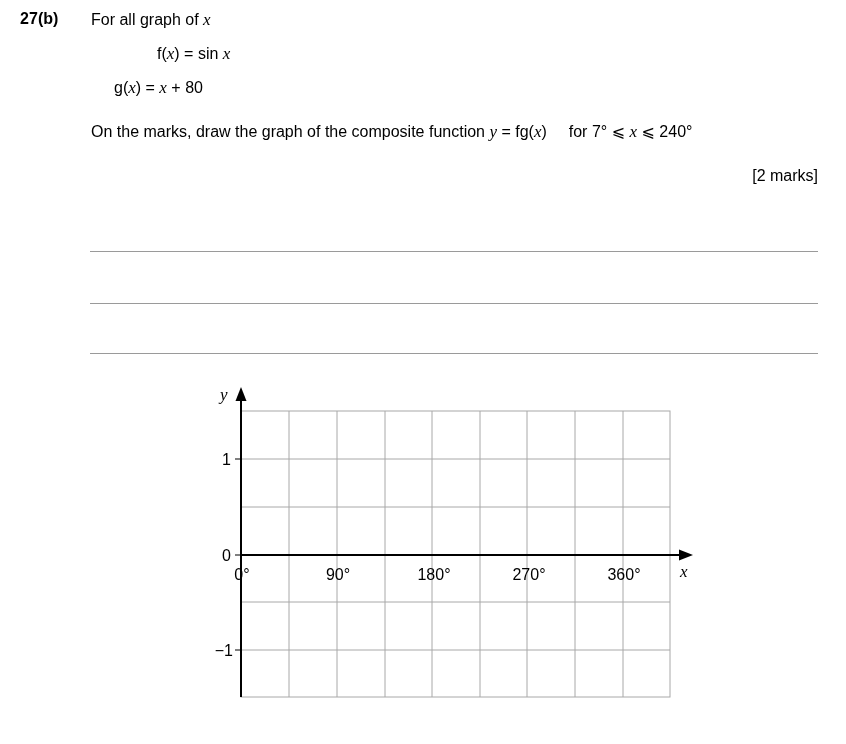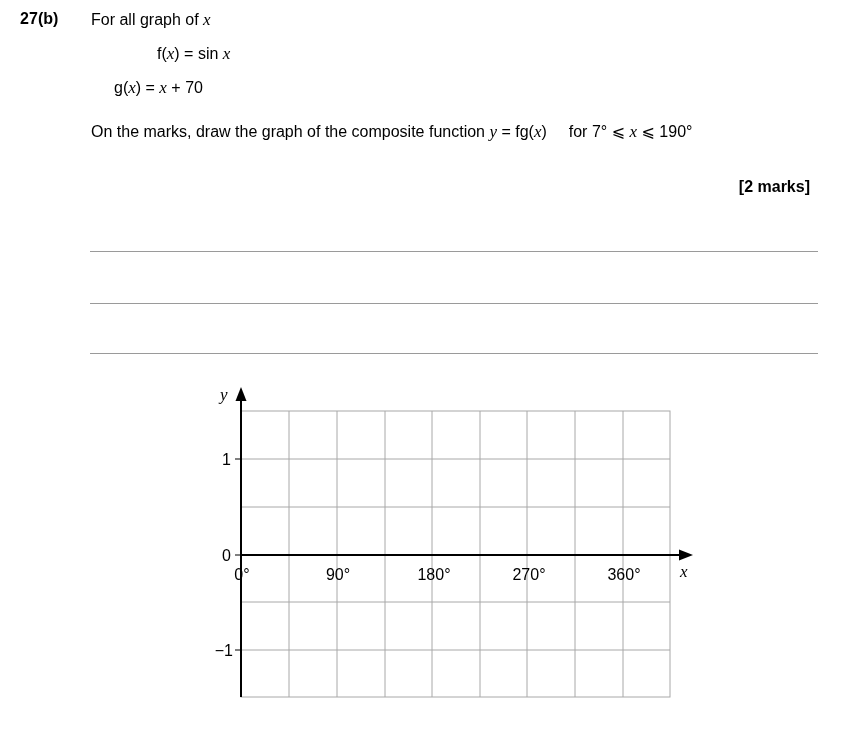--- a/index.html
+++ b/index.html
@@ -5,42 +5,42 @@
     html, body { margin: 0; padding: 0; background: #ffffff; }
     body { width: 846px; height: 744px; position: relative; overflow: hidden;
            font-family: "Liberation Sans", sans-serif; color: #000; font-size: 16px; }
     .abs { position: absolute; white-space: nowrap; }
     .qnum { left: 20px; top: 10px; font-weight: bold; font-size: 16px; }
     .qpart { left: 38px; top: 10px; font-weight: bold; font-size: 16px; }
     .line1 { left: 91px; top: 10px; }
     .fdef { left: 114px; top: 44px; margin-left: 43px; }
     .gdef { left: 114px; top: 78px; }
     .instr { left: 91px; top: 122px; }
-    .marks { right: 36px; top: 167px; font-weight: bold; margin-top: 11px; }
+    .marks { right: 28px; top: 167px; font-weight: normal; }
     .it { font-family: "Liberation Serif", serif; font-style: italic; font-size: 17px; }
     .gap { display: inline-block; width: 22px; }
     .answer-line { position: absolute; left: 90px; width: 728px; height: 0;
                    border-top: 1.5px solid #9a9a9a; }
     svg { position: absolute; left: 0; top: 0; }
     .ticklbl { font-family: "Liberation Sans", sans-serif; font-size: 16px; fill: #000; }
     .axlbl { font-family: "Liberation Serif", serif; font-style: italic; font-size: 17px; fill: #000; }
   </style>
 </head>
 <body>
 
 <div class="abs qnum">27</div>
 <div class="abs qpart">(b)</div>
 
 <div class="abs line1"><span>For all graph of </span><span class="it">x</span></div>
 
 <div class="abs fdef"><span>f(</span><span class="it">x</span><span>) = sin </span><span class="it">x</span></div>
 
-<div class="abs gdef"><span>g(</span><span class="it">x</span><span>) = </span><span class="it">x</span><span> + 70</span></div>
+<div class="abs gdef"><span>g(</span><span class="it">x</span><span>) = </span><span class="it">x</span><span> + 80</span></div>
 
-<div class="abs instr"><span>On the marks, draw the graph of the composite function </span><span class="it">y</span><span> = fg(</span><span class="it">x</span><span>)</span><span class="gap"></span><span>for  7° ⩽ </span><span class="it">x</span><span> ⩽ 190°</span></div>
+<div class="abs instr"><span>On the marks, draw the graph of the composite function </span><span class="it">y</span><span> = fg(</span><span class="it">x</span><span>)</span><span class="gap"></span><span>for  7° ⩽ </span><span class="it">x</span><span> ⩽ 240°</span></div>
 
 <div class="abs marks">[2 marks]</div>
 
 <div class="answer-line" style="top:251px"></div>
 <div class="answer-line" style="top:303px"></div>
 <div class="answer-line" style="top:353px"></div>
 
 <svg width="846" height="744" viewBox="0 0 846 744">
 
   <g stroke="#a8a8a8" stroke-width="1" fill="none">

